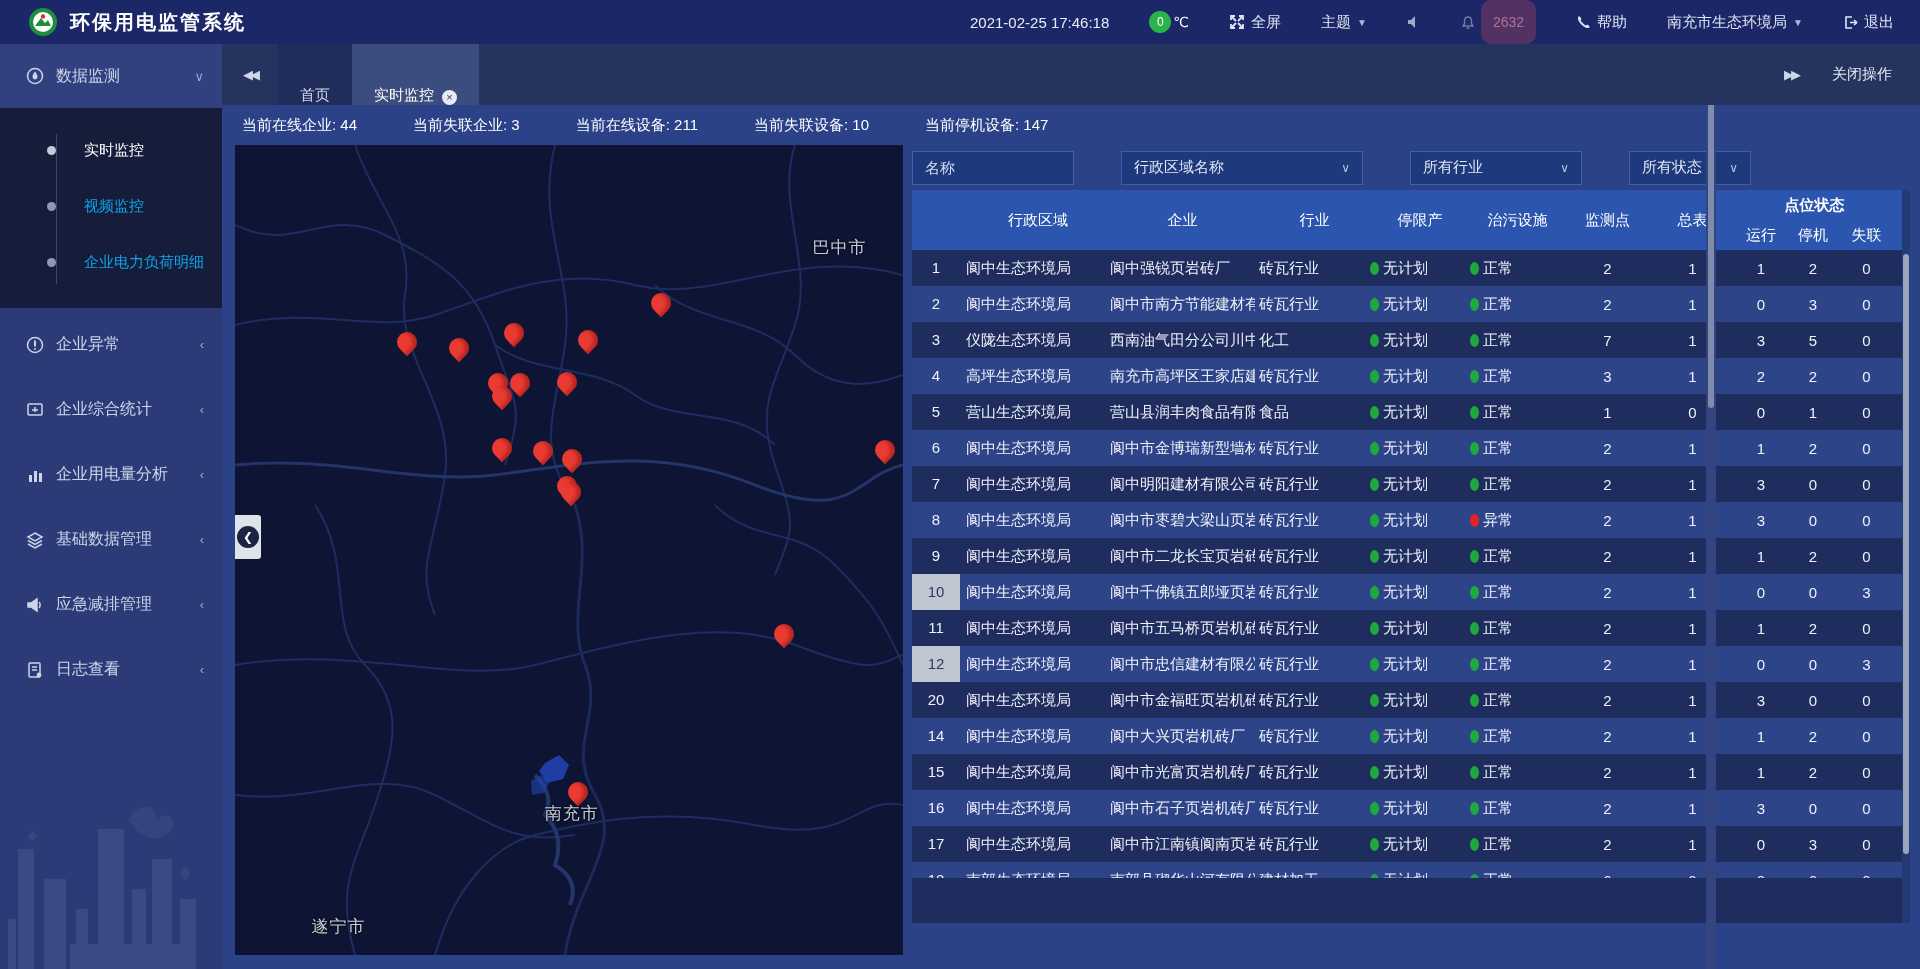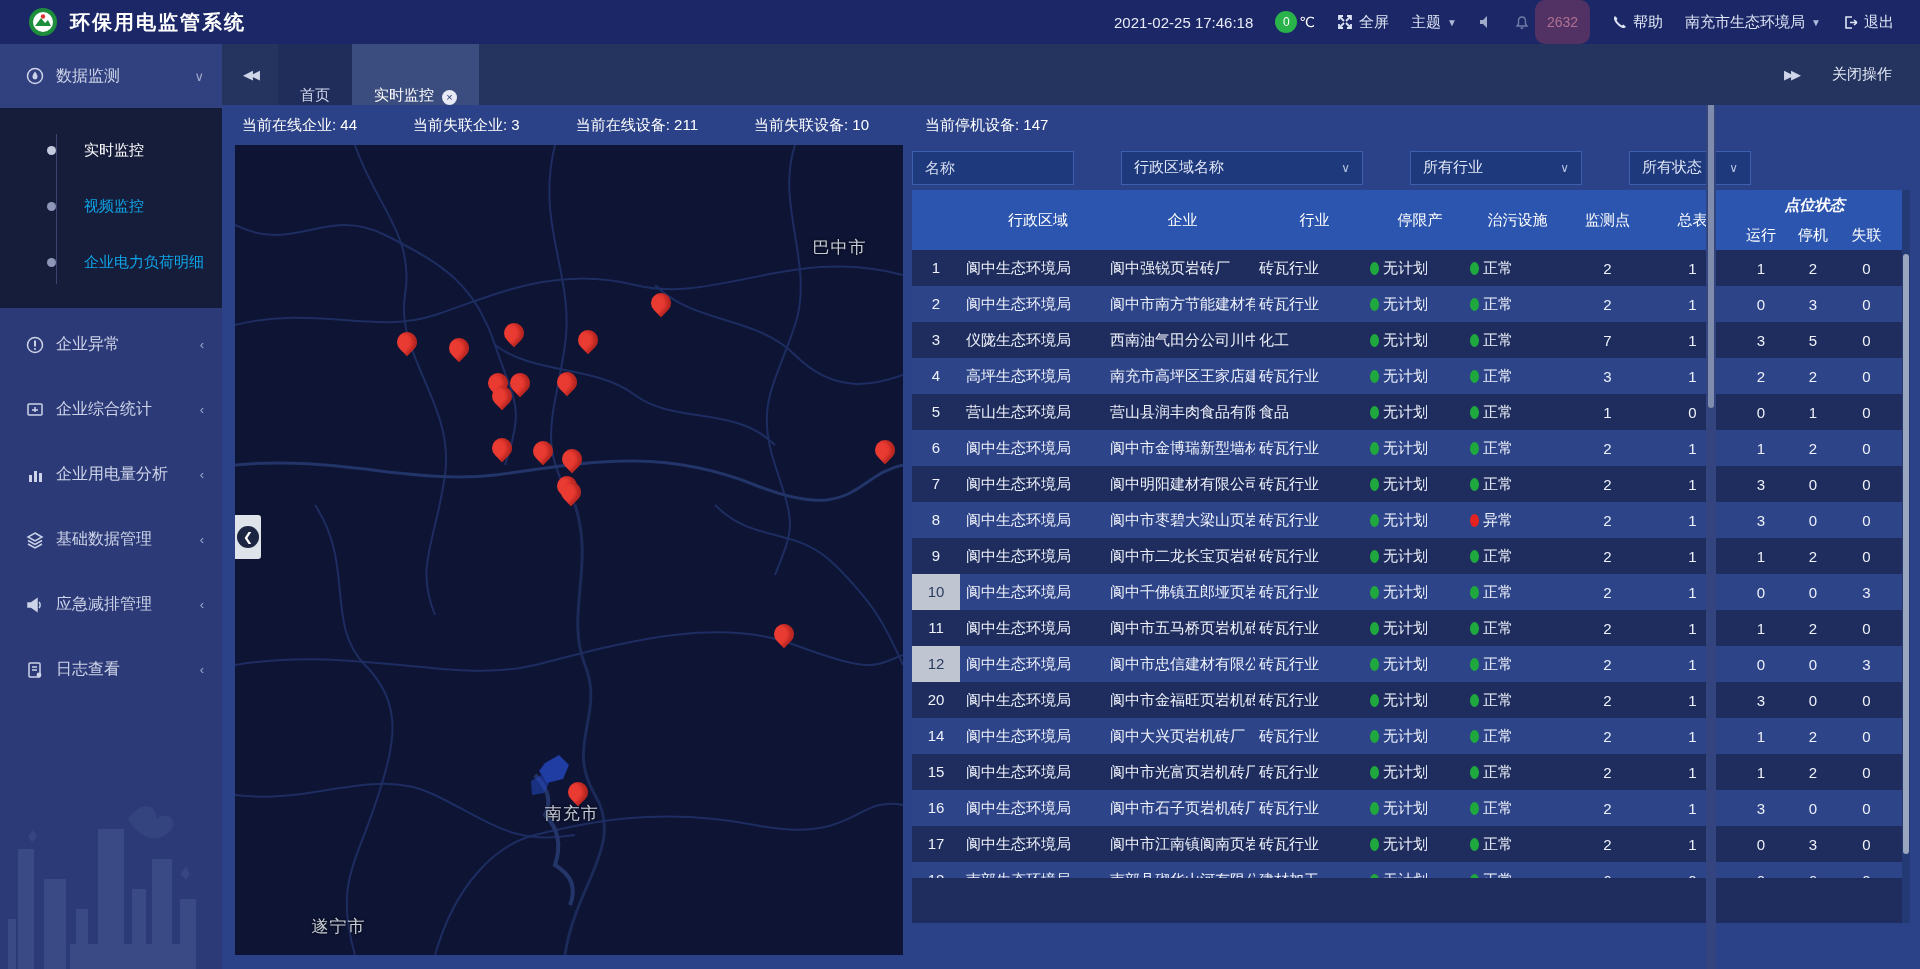--- a/index.html
+++ b/index.html
@@ -5,21 +5,21 @@
   * { margin:0; padding:0; box-sizing:border-box; }
   html,body { width:1920px; height:969px; overflow:hidden; background:#2c4288;
     font-family:"Liberation Sans","DejaVu Sans",sans-serif; }
   .page { position:relative; width:1716px; height:969px; }
 
   
   .hdr { position:absolute; left:0; top:0; width:1920px; height:44px;
     background:#1b2766; display:flex; align-items:center; color:#fff; z-index:30; }
   .hdr-logo { width:30px; height:30px; margin-left:28px; }
   .hdr-title { font-size:20px; font-weight:bold; letter-spacing:2px; margin-left:12px; }
-  .hdr-right { margin-left:auto; display:flex; align-items:center; gap:22px; padding-right:26px; font-size:15px; }
+  .hdr-right { margin-left:auto; display:flex; align-items:center; gap:40px; padding-right:26px; font-size:15px; }
   .hdr-time { font-size:15px; color:#e8ecf8; }
   .temp-badge { width:22px; height:22px; border-radius:50%; background:#2bb34b; color:#fff;
     font-size:12px; display:flex; align-items:center; justify-content:center; }
   .temp-unit { margin-left:-14px; font-size:14px; }
   .hbtn { display:flex; align-items:center; gap:6px; color:#dfe5f5; cursor:pointer; }
   .hbtn svg { display:block; }
   .caret { font-size:10px; color:#aeb8d8; }
   .bell-badge { background:rgba(190,70,100,.45); color:#e08aa0; border-radius:10px;
     padding:14px 12px; font-size:14px; }
   .dim { opacity:.75; }
@@ -86,21 +86,21 @@
   .f-input { width:162px; background:#1e3a7c; border:1px solid #3e5fae; height:34px;
     color:#fff; font-size:15px; padding:0 12px; outline:none; }
   .f-input::placeholder { color:#d4dbef; opacity:1; }
   .w-region { width:242px; } .w-industry { width:172px; } .w-status { width:122px; }
 
   .tablewrap { position:relative; width:998px; height:733px; background:#1e2d5d; overflow:hidden; }
   .thead { height:60px; background:#2b55ae; color:#fff; display:flex; font-size:15px; }
   .th { display:flex; align-items:center; justify-content:center; }
   .th-group { display:flex; flex-direction:column; }
   .th-group .g-top { height:30px; display:flex; align-items:center; justify-content:center;
-    font-style:italic; font-weight:bold; }
+    font-weight:bold; }
   .th-group .g-bot { height:30px; display:flex; }
   .th-group .g-bot .th { flex:none; }
   .tbody { height:628px; overflow:hidden; }
   .trow { height:36px; display:flex; align-items:center; color:#eef1fa; font-size:15px; cursor:pointer; }
   .trow.odd { background:#1e2d5d; }
   .trow.even { background:#2e4489; }
   .td { overflow:hidden; white-space:nowrap; }
   .c-num  { width:48px;  text-align:center; height:36px; line-height:36px; }
   .c-num.hl { background:#bfc6d2; color:#2b3b5e; }
   .c-region { width:150px; padding-left:6px; }

